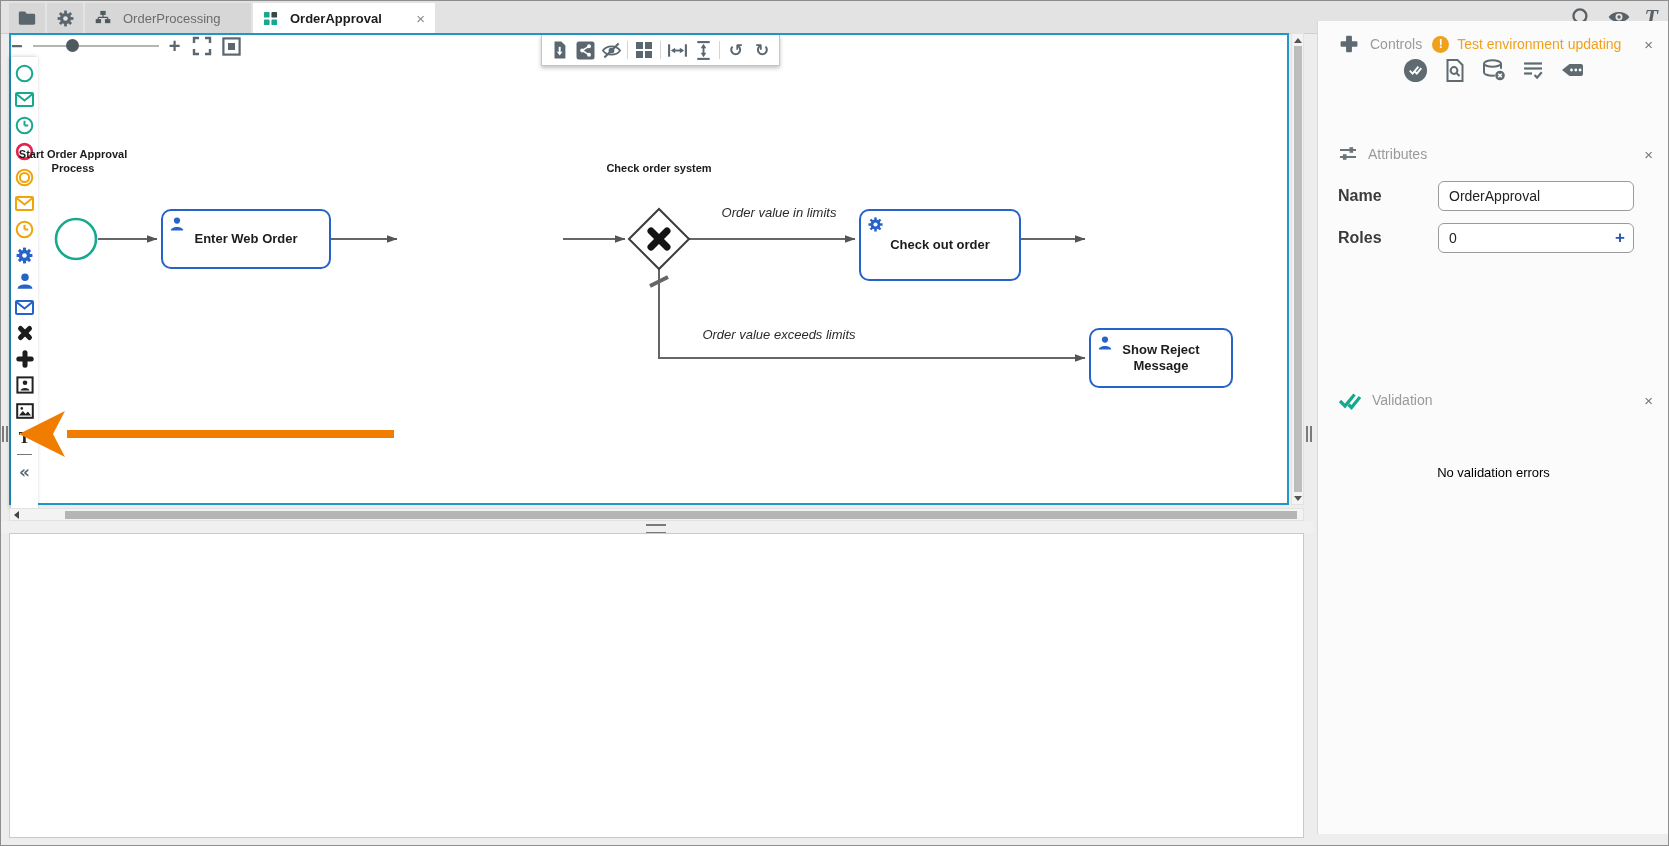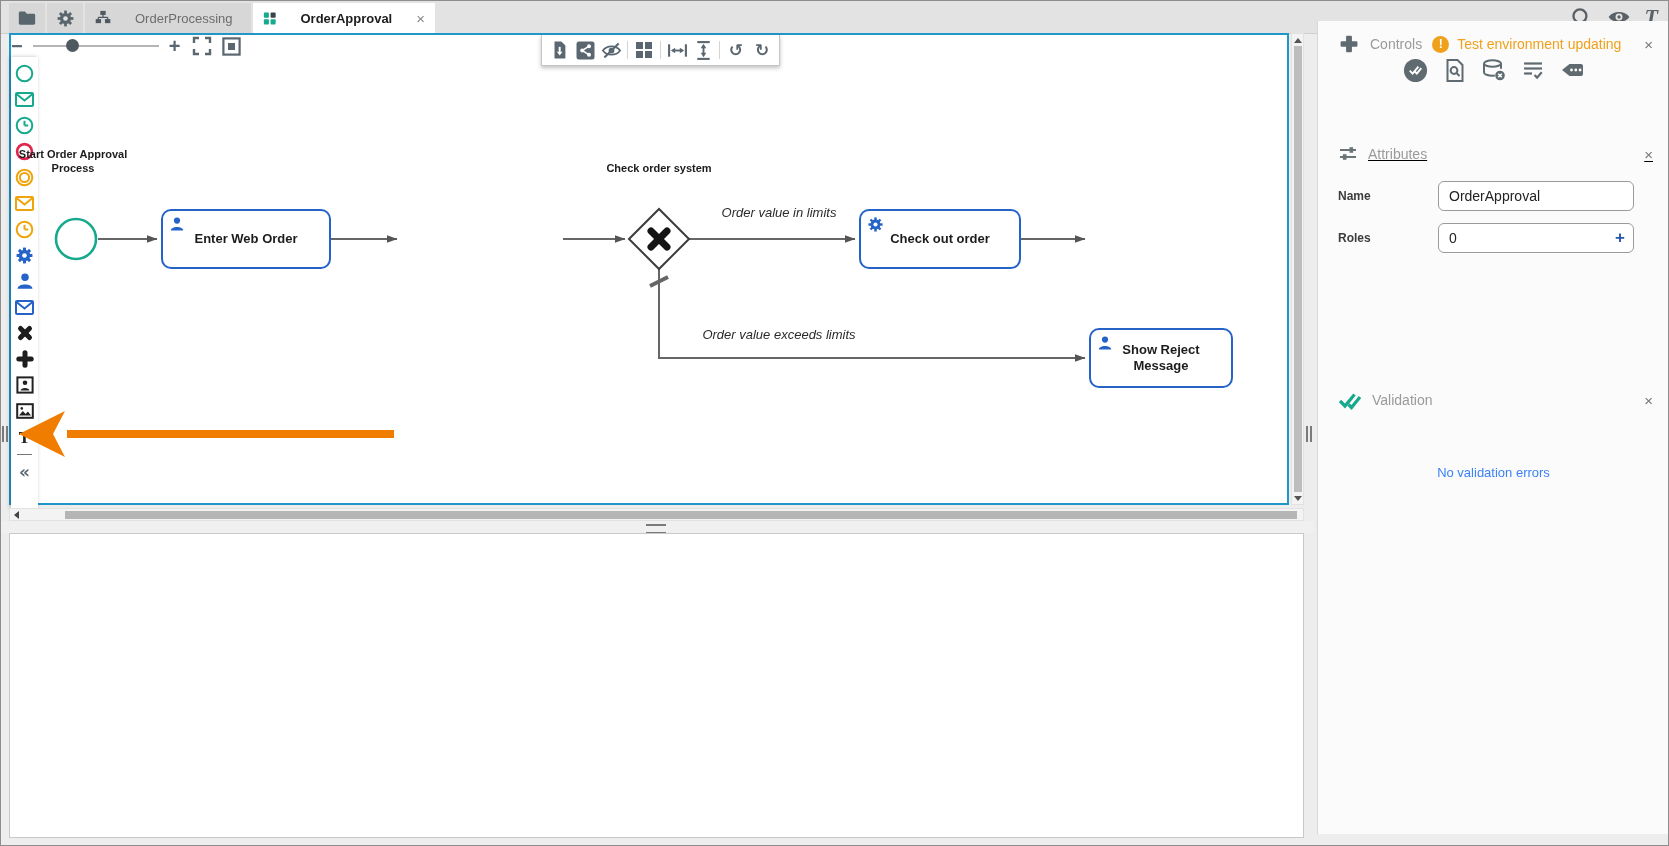--- a/index.html
+++ b/index.html
@@ -4,21 +4,21 @@
 <style>
   html,body{margin:0;padding:0;background:#fff;}
   body{font-family:"Liberation Sans","DejaVu Sans",sans-serif;}
   #app{position:relative;width:1669px;height:846px;background:#ededed;border:1px solid #8e8e8e;box-sizing:border-box;overflow:hidden;}
   .abs{position:absolute;}
   svg{display:block;}
 
   
   #topbar{left:0;top:0;width:1667px;height:32px;background:#e3e3e3;border-bottom:1px solid #cfcfcf;}
   .tabbtn{top:2px;height:30px;background:#d7d7d7;display:flex;align-items:center;justify-content:center;}
-  .tab{top:2px;height:30px;display:flex;align-items:center;gap:24px;padding:0 10px;box-sizing:border-box;}
+  .tab{top:2px;height:30px;display:flex;align-items:center;gap:12px;padding:0 10px;box-sizing:border-box;}
   .tab .lbl{font-size:13px;color:#6d6d6d;}
   .tab.active{background:#ffffff;}
   .tab.active .lbl{color:#1d1d1d;font-weight:bold;}
   .tabclose{margin-left:auto;color:#8a8a8a;font-size:15px;line-height:1;cursor:default;}
   #topbar-right{right:10px;top:0;height:32px;display:flex;align-items:center;gap:14px;position:absolute;}
   .brandT{font-family:"Liberation Serif","DejaVu Serif",serif;font-style:italic;font-weight:bold;font-size:22px;color:#5a6167;}
 
   
   #canvas{left:8px;top:32px;width:1280px;height:472px;background:#fff;border:2px solid #2196c9;box-sizing:border-box;}
   #flowsvg{left:0;top:0;}
@@ -67,25 +67,25 @@
   #rightpanel{left:1316px;top:20px;width:352px;height:813px;background:#fbfbfb;border-left:1px solid #d8d8d8;box-sizing:border-box;}
   .sechead{position:absolute;left:20px;right:16px;height:22px;display:flex;align-items:center;gap:10px;}
   .sechead .stitle{font-size:14px;color:#9a9a9a;}
   .xclose{margin-left:auto;color:#777;font-size:15px;line-height:1;}
   .warn{display:flex;align-items:center;gap:8px;}
   .warnbadge{width:17px;height:17px;border-radius:50%;background:#f0a11c;color:#fff;font-size:12px;font-weight:bold;display:flex;align-items:center;justify-content:center;}
   .warntext{font-size:14px;color:#f0a11c;}
   #ctl-actions{position:absolute;left:0;top:36px;width:100%;display:flex;justify-content:center;gap:13px;}
   .aicon{width:26px;height:26px;display:flex;align-items:center;justify-content:center;}
   .fieldrow{position:absolute;left:20px;display:flex;align-items:center;}
-  .flabel{width:100px;font-size:12px;font-weight:bold;color:#3c3c3c;}
+  .flabel{width:100px;font-size:16px;font-weight:bold;color:#3c3c3c;}
   .finput{width:196px;height:30px;border:1px solid #9b9b9b;border-radius:6px;background:#fff;font-size:14px;color:#222;padding:0 10px;box-sizing:border-box;font-family:inherit;outline:none;}
   .inwrap{position:relative;}
   .plusbtn{position:absolute;right:9px;top:5px;color:#2456b0;font-size:17px;font-weight:bold;}
-  #val-msg{position:absolute;left:0;top:444px;width:100%;text-align:center;font-size:13px;color:#3b82f6;}
+  #val-msg{position:absolute;left:0;top:444px;width:100%;text-align:center;font-size:13px;color:#000000;}
 </style>
 </head>
 <body>
 
 <div id="app">
 
   <div id="topbar" class="abs">
     <div class="tabbtn abs" style="left:8px;width:36px;">
       <svg width="20" height="20" viewBox="0 0 22 22">
           <path d="M2 5.5 a1.6 1.6 0 0 1 1.6-1.6 h5.2 l2 2.4 h7.6 a1.6 1.6 0 0 1 1.6 1.6 v9 a1.6 1.6 0 0 1-1.6 1.6 H3.6 A1.6 1.6 0 0 1 2 16.9 z" fill="#5a666d"></path>
@@ -175,21 +175,21 @@
 
     <div class="task" style="left:150px;top:174px;width:170px;height:60px;">
       <span class="ticon">
           <svg width="16" height="16" viewBox="0 0 16 16">
             <circle cx="8" cy="4.6" r="3.1" fill="#2563c8"></circle>
             <path d="M1.8 14.5 c0-4.8 12.4-4.8 12.4 0 z" fill="#2563c8"></path>
           </svg>
         </span>
       <span>Enter Web Order</span>
     </div>
-    <div class="task" style="left:848px;top:174px;width:162px;height:60px;">
+    <div class="task" style="left:848px;top:174px;width:162px;height:72px;">
       <span class="ticon">
           <svg width="17" height="17" viewBox="0 0 18 18">
             <g stroke="#2563c8" stroke-width="2.6">
               <line x1="9" y1="1.5" x2="9" y2="16.5"></line>
               <line x1="1.5" y1="9" x2="16.5" y2="9"></line>
               <line x1="3.7" y1="3.7" x2="14.3" y2="14.3"></line>
               <line x1="14.3" y1="3.7" x2="3.7" y2="14.3"></line>
             </g>
             <circle cx="9" cy="9" r="5.2" fill="#2563c8"></circle>
             <circle cx="9" cy="9" r="2.2" fill="#fff"></circle>
@@ -462,21 +462,21 @@
       <div class="aicon">
         <svg width="26" height="22" viewBox="0 0 26 22">
             <path d="M24 7 v8 a2 2 0 0 1-2 2 H10.5 L3 11 10.5 5 H22 a2 2 0 0 1 2 2 z" fill="#5f6b70"></path>
             <circle cx="12.5" cy="11" r="1.4" fill="#fff"></circle>
             <circle cx="16.8" cy="11" r="1.4" fill="#fff"></circle>
             <circle cx="21.1" cy="11" r="1.4" fill="#fff"></circle>
           </svg>
       </div>
     </div>
 
-    <div class="sechead" style="top:122px;text-decoration:underline;">
+    <div class="sechead" style="top:122px;">
       <svg width="20" height="20" viewBox="0 0 20 20">
           <g stroke="#6b7479" stroke-width="2">
             <line x1="2" y1="6" x2="18" y2="6"></line>
             <line x1="2" y1="13" x2="18" y2="13"></line>
           </g>
           <rect x="11.5" y="3.2" width="3.6" height="5.6" fill="#6b7479"></rect>
           <rect x="4.9" y="10.2" width="3.6" height="5.6" fill="#6b7479"></rect>
         </svg>
       <span class="stitle">Attributes</span>
       <span class="xclose">×</span>

